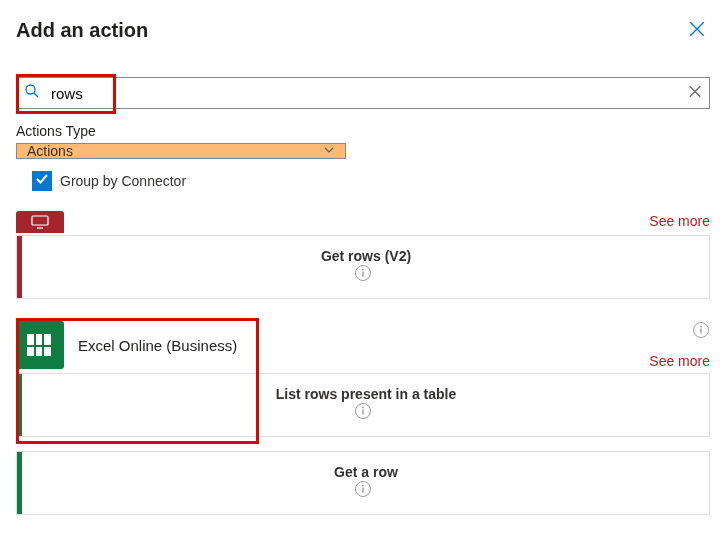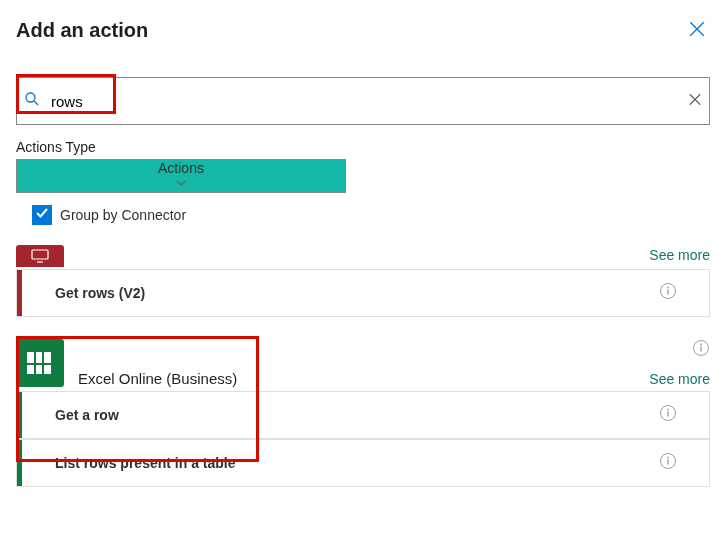--- a/index.html
+++ b/index.html
@@ -1,47 +1,47 @@
 <!DOCTYPE html>
 <html><head>
   <meta charset="utf-8">
   <style>
     * { box-sizing: border-box; margin: 0; padding: 0; font-family: "Segoe UI", -apple-system, sans-serif; }
     body { width: 726px; height: 551px; background: #fff; padding: 16px; color: #323130; }
     .header { display: flex; justify-content: space-between; align-items: center; margin-bottom: 32px; }
     .title { font-size: 20px; font-weight: 600; color: #201f1e; }
     .close-btn { background: none; border: none; cursor: pointer; padding: 4px; color: #0078d4; }
     .search-wrap { position: relative; margin-bottom: 14px; }
-    .search-box { width: 100%; height: 48px; border: 1px solid #8a8886; padding: 0 36px 0 34px; font-size: 15px; outline: none; }
+    .search-box { width: 100%; height: 32px; border: 1px solid #8a8886; padding: 0 36px 0 34px; font-size: 15px; outline: none; }
     .search-icon-wrap { position: absolute; left: 8px; top: 50%; transform: translateY(-50%); pointer-events: none; color: #0078d4; }
     .search-clear { position: absolute; right: 8px; top: 50%; transform: translateY(-50%); background: none; border: none; cursor: pointer; color: #605e5c; }
     .red-box-search { position: absolute; left: 0; top: -3px; width: 100px; height: 40px; border: 3px solid #d40c00; pointer-events: none; }
     .field-group { margin-bottom: 12px; }
     .field-label { font-size: 14px; color: #201f1e; margin-bottom: 4px; display: block; }
-    .select { width: 330px; height: 34px; border: 1px solid #8a8886; padding: 0 10px; font-size: 14px; background: #14b8a6; position: relative; display: flex; align-items: center; justify-content: space-between; cursor: pointer; flex-direction: column; }
+    .select { width: 330px; height: 16px; border: 1px solid #8a8886; padding: 0 10px; font-size: 14px; background: #fdba74; position: relative; display: flex; align-items: center; justify-content: space-between; cursor: pointer; }
     .chev { color: #605e5c; }
     .checkbox-row { display: flex; align-items: center; gap: 8px; margin-bottom: 20px; padding-left: 16px; }
     .checkbox { width: 20px; height: 20px; background: #0078d4; display: flex; align-items: center; justify-content: center; color: #fff; cursor: pointer; }
     .checkbox-label { font-size: 14px; }
     .connector-stub { width: 48px; height: 22px; background: #a4262c; border-radius: 3px 3px 0 0; display: flex; align-items: center; justify-content: center; color: #fff; }
     .see-more-row { display: flex; justify-content: flex-end; margin-top: -20px; margin-bottom: 6px; }
-    .see-more { color: #0f766e; font-size: 14px; background: none; border: none; cursor: pointer; }
-    .action-card { border: 1px solid #e1dfdd; display: flex; align-items: center; padding: 12px 32px; margin-bottom: 22px; position: relative; }
+    .see-more { color: #b91c1c; font-size: 14px; background: none; border: none; cursor: pointer; }
+    .action-card { border: 1px solid #e1dfdd; display: flex; align-items: center; padding: 12px 13px; margin-bottom: 22px; position: relative; flex-direction: column; }
     .action-card .bar { position: absolute; left: 0; top: 0; bottom: 0; width: 5px; }
     .bar-red { background: #a4262c; }
     .bar-green { background: #107c41; }
     .action-card .label { font-size: 14px; font-weight: 600; flex: 1; margin-left: 6px; }
     .info-icon { color: #a19f9d; }
     .connector-header { display: flex; align-items: center; gap: 14px; margin-top: 2px; margin-bottom: 4px; position: relative; }
     .excel-icon-box { width: 48px; height: 48px; background: #107c41; border-radius: 3px; display: flex; align-items: center; justify-content: center; color: #fff; position: relative; }
     .excel-inner { width: 26px; height: 22px; background: #fff; display: flex; }
     .excel-inner .col { flex:1; border-right: 2px solid #107c41; }
     .excel-inner .col:last-child { border-right: none; }
     .excel-inner .row-divider { position: absolute; left: 11px; right: 11px; top: 50%; height: 2px; background: #107c41; }
-    .connector-title-row { flex: 1; display: flex; justify-content: space-between; align-items: flex-end; }
+    .connector-title-row { flex: 1; display: flex; justify-content: space-between; align-items: center; }
     .connector-title { font-size: 15px; color: #201f1e; }
     .connector-meta { display: flex; flex-direction: column; align-items: flex-end; gap: 10px; }
     .red-box-connector { position: absolute; left: 0; top: -3px; width: 243px; height: 126px; border: 3px solid #d40c00; pointer-events: none; z-index: 2; }
     .action-group { position: relative; }
   </style>
 </head>
 <body>
 
 <div class="header">
   <div class="title">Add an action</div>
@@ -137,36 +137,36 @@
               <circle cx="9" cy="9" r="7.5" stroke="currentColor" stroke-width="1" fill="none"></circle>
               <circle cx="9" cy="5.5" r="0.9" fill="currentColor"></circle>
               <rect x="8.3" y="7.5" width="1.4" height="5" fill="currentColor"></rect>
             </svg>
         </span>
         <button class="see-more">See more</button>
       </div>
     </div>
   </div>
 
+  <div class="action-card" style="margin-bottom:14px">
+    <div class="bar bar-green"></div>
+    <span class="label">List rows present in a table</span>
+    <span class="info-icon">
+      <svg width="18" height="18" viewBox="0 0 18 18">
+          <circle cx="9" cy="9" r="7.5" stroke="currentColor" stroke-width="1" fill="none"></circle>
+          <circle cx="9" cy="5.5" r="0.9" fill="currentColor"></circle>
+          <rect x="8.3" y="7.5" width="1.4" height="5" fill="currentColor"></rect>
+        </svg>
+    </span>
+  </div>
+
   <div class="action-card" style="margin-bottom:0">
     <div class="bar bar-green"></div>
     <span class="label">Get a row</span>
     <span class="info-icon">
       <svg width="18" height="18" viewBox="0 0 18 18">
           <circle cx="9" cy="9" r="7.5" stroke="currentColor" stroke-width="1" fill="none"></circle>
           <circle cx="9" cy="5.5" r="0.9" fill="currentColor"></circle>
           <rect x="8.3" y="7.5" width="1.4" height="5" fill="currentColor"></rect>
         </svg>
     </span>
   </div>
-
-  <div class="action-card" style="margin-bottom:14px">
-    <div class="bar bar-green"></div>
-    <span class="label">List rows present in a table</span>
-    <span class="info-icon">
-      <svg width="18" height="18" viewBox="0 0 18 18">
-          <circle cx="9" cy="9" r="7.5" stroke="currentColor" stroke-width="1" fill="none"></circle>
-          <circle cx="9" cy="5.5" r="0.9" fill="currentColor"></circle>
-          <rect x="8.3" y="7.5" width="1.4" height="5" fill="currentColor"></rect>
-        </svg>
-    </span>
-  </div>
 </div>
 
 </body></html>

